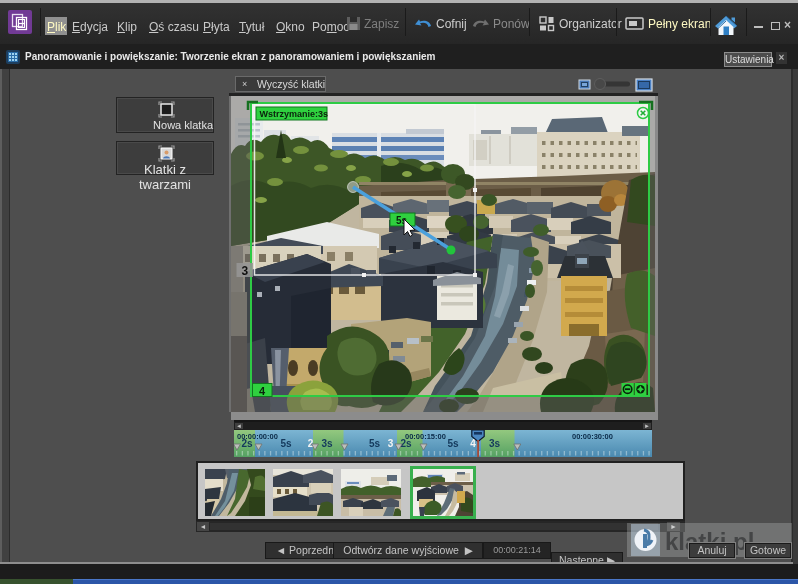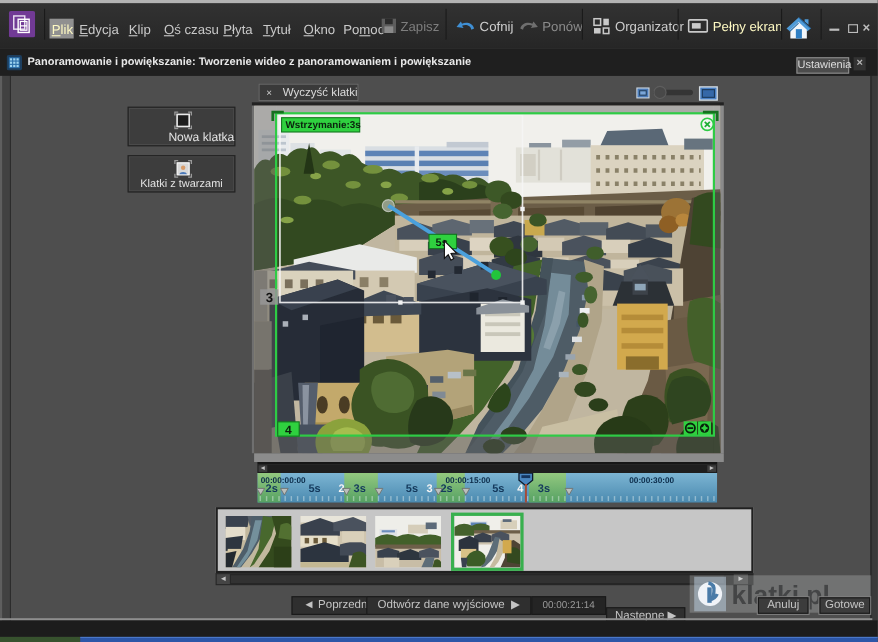--- a/index.html
+++ b/index.html
@@ -85,21 +85,21 @@
       <rect x="6" y="3" width="2" height="2"></rect>
       <rect x="9" y="3" width="2" height="2"></rect>
  <rect x="3" y="6" width="2" height="2"></rect>
       <rect x="6" y="6" width="2" height="2"></rect>
       <rect x="9" y="6" width="2" height="2"></rect>
  <rect x="3" y="9" width="2" height="2"></rect>
       <rect x="6" y="9" width="2" height="2"></rect>
       <rect x="9" y="9" width="2" height="2"></rect>
     </g>
 </svg>
-<div class="abs" style="left:25px;top:51px;font-size:10px;font-weight:bold;color:#e9e9e9;">Panoramowanie i powiększanie: Tworzenie wideo z panoramowaniem i powiększanie</div>
+<div class="abs" style="left:25px;top:51px;font-size:10px;font-weight:bold;color:#e9e9e9;">Panoramowanie i powiększanie: Tworzenie ekran z panoramowaniem i powiększaniem</div>
 <div class="abs" style="left:724px;top:52px;width:46px;height:13px;background:#4c4c4c;border:1px solid #8c8c8c;color:#dedede;font-size:10px;text-align:center;line-height:13px;">Ustawienia</div>
 <div class="abs" style="left:776px;top:52px;width:11px;height:12px;background:#333;color:#b5b5b5;font-size:10px;font-weight:bold;text-align:center;line-height:12px;">×</div>
 
 <div class="abs" style="left:0;top:69px;width:2px;height:496px;background:#5e5e5e;"></div>
 <div class="abs" style="left:2px;top:69px;width:7px;height:496px;background:#414141;"></div>
 <div class="abs" style="left:9px;top:69px;width:1px;height:496px;background:#2c2c2c;"></div>
 <div class="abs" style="left:793px;top:69px;width:5px;height:496px;background:#3a3a3a;"></div>
 <div class="abs" style="left:791px;top:69px;width:2px;height:496px;background:#2c2c2c;"></div>
 
 <div class="abs" style="left:116px;top:97px;width:98px;height:36px;background:#3d3d3d;border:1px solid #232323;box-sizing:border-box;box-shadow:inset 0 0 0 1px #4a4a4a;">
@@ -119,21 +119,21 @@
     <rect x="3" y="3" width="11" height="11" fill="#d8d8d8" stroke="#fff" stroke-width="1"></rect>
     <circle cx="8.5" cy="7.5" r="2" fill="#d89c6a"></circle>
     <path d="M5 13.5 C5.5 10.5 11.5 10.5 12 13.5 Z" fill="#4a78b8"></path>
     <g stroke="#9a9a9a" stroke-width="1.2" fill="none">
       <path d="M1 4 V1 H4"></path>
         <path d="M13 1 H16 V4"></path>
         <path d="M16 13 V16 H13"></path>
         <path d="M4 16 H1 V13"></path>
     </g>
   </svg>
-  <div class="abs" style="left:0;top:20px;width:96px;text-align:center;font-size:10px;color:#e2e2e2;">Klatki z twarzami</div>
+  <div class="abs" style="left:0;top:20px;width:96px;text-align:center;font-size:13px;color:#e2e2e2;">Klatki z twarzami</div>
 </div>
 
 <div class="abs" style="left:235px;top:76px;width:91px;height:16px;background:#3a3a3a;border:1px solid #6a6a6a;box-sizing:border-box;">
  <span class="abs" style="left:6px;top:2px;font-size:9px;color:#cfcfcf;">×</span>
  <span class="abs" style="left:21px;top:1px;font-size:10.5px;color:#d9d9d9;white-space:nowrap;">Wyczyść klatki</span>
 </div>
 
 <svg class="abs" style="left:578px;top:76px;" width="76" height="16">
  <rect x="1" y="4" width="11" height="9" fill="#4a7ab8" stroke="#cdd8e2" stroke-width="1"></rect>
  <rect x="3.5" y="6.5" width="6" height="4" fill="#7aa6d8" stroke="#23405f" stroke-width="1"></rect>

